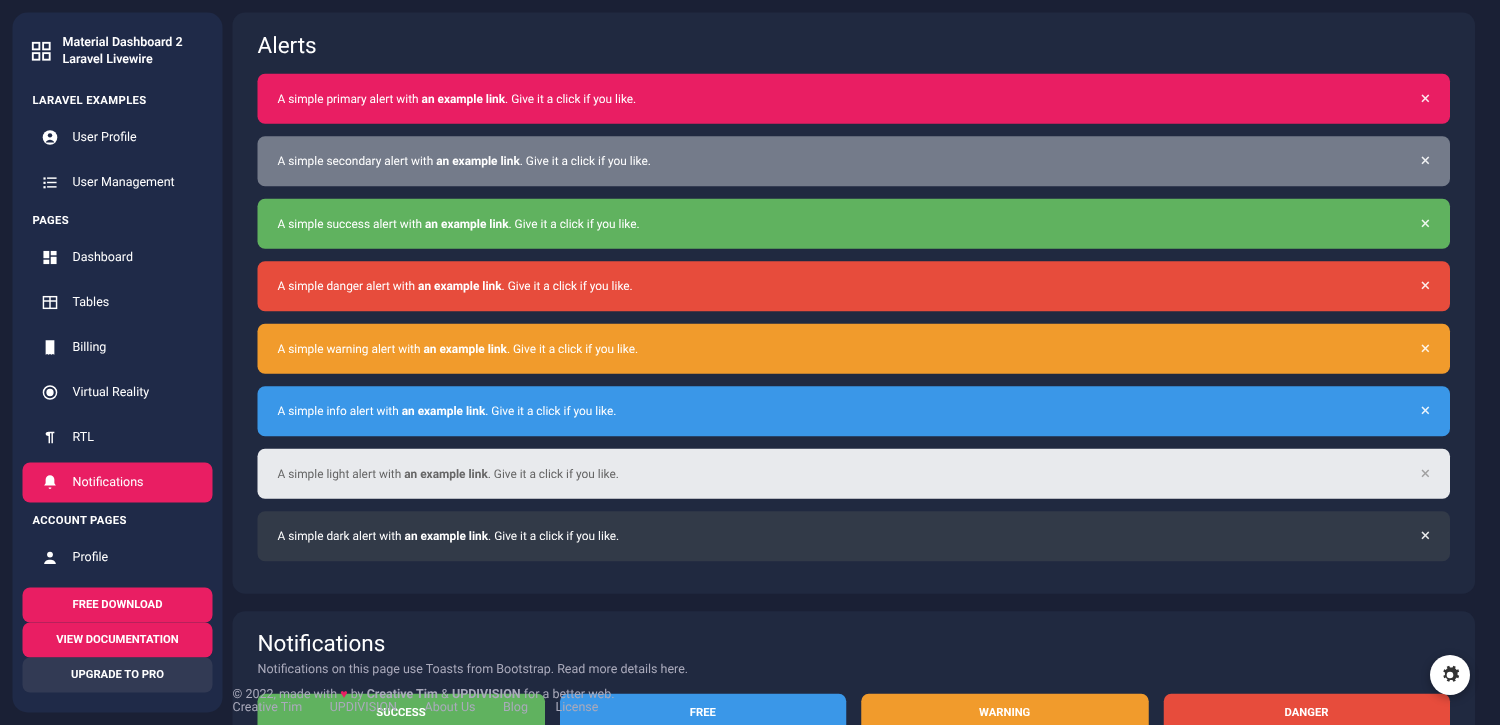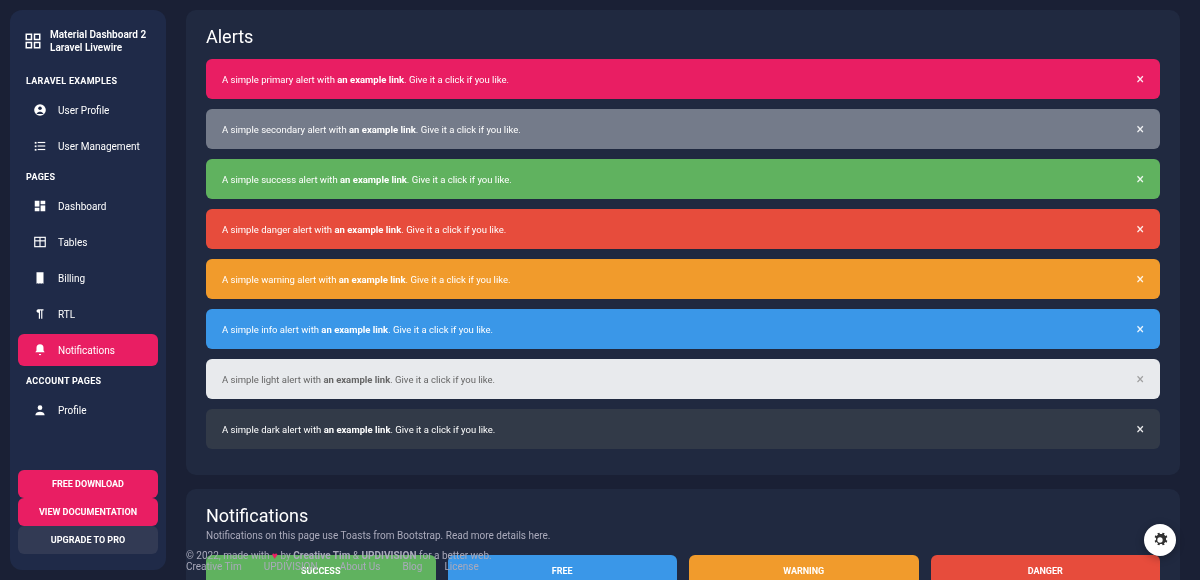--- a/index.html
+++ b/index.html
@@ -1,17 +1,17 @@
 <!DOCTYPE html>
 <html><head>
 <meta charset="utf-8">
 <style>
 * { margin: 0; padding: 0; box-sizing: border-box; font-family: -apple-system, BlinkMacSystemFont, "Segoe UI", Roboto, sans-serif; }
 body { background: #1a2035; color: #fff; width: 1200px; height: 580px; overflow: hidden; position: relative; }
-.sidebar { position: absolute; left: 10px; top: 10px; width: 156px; height: 560px; background: #1f2a48; border-radius: 12px; padding: 12px 0; display: flex; flex-direction: column; }
+.sidebar { position: absolute; left: 10px; top: 10px; width: 168px; height: 560px; background: #1f2a48; border-radius: 12px; padding: 12px 0; display: flex; flex-direction: column; }
 .brand { display: flex; align-items: center; padding: 6px 14px 14px; }
 .brand-icon { width: 18px; height: 18px; margin-right: 8px; flex-shrink: 0; }
 .brand-text { font-size: 10px; font-weight: 600; line-height: 1.3; }
 .section-label { font-size: 9px; font-weight: 700; color: #fff; padding: 8px 16px 6px; letter-spacing: 0.3px; }
 .nav-item { display: flex; align-items: center; padding: 8px 14px; margin: 2px 8px; border-radius: 6px; font-size: 10px; cursor: pointer; }
 .nav-item.active { background: #e91e63; }
 .nav-icon { width: 16px; height: 16px; margin-right: 10px; display: flex; align-items: center; justify-content: center; }
 .sidebar-bottom { margin-top: auto; padding: 0 8px 4px; }
 .sidebar-btn { display: block; width: 100%; padding: 9px 0; border: none; border-radius: 6px; font-size: 9px; font-weight: 700; color: #fff; cursor: pointer; text-align: center; }
 .btn-pink { background: #e91e63; }
@@ -109,20 +109,29 @@
   <div class="nav-item">
     <span class="nav-icon">
         <svg width="14" height="14" viewBox="0 0 24 24" fill="#fff">
           <path d="M6 2h12v20l-2-1-2 1-2-1-2 1-2-1-2 1z"></path>
         </svg>
       </span>
     <span>Billing</span>
   </div>
   <div class="nav-item">
     <span class="nav-icon">
+        <svg width="14" height="14" viewBox="0 0 24 24" fill="none" stroke="#fff" stroke-width="2">
+          <circle cx="12" cy="12" r="9"></circle>
+          <circle cx="12" cy="12" r="4" fill="#fff"></circle>
+        </svg>
+      </span>
+    <span>Virtual Reality</span>
+  </div>
+  <div class="nav-item">
+    <span class="nav-icon">
         <svg width="14" height="14" viewBox="0 0 24 24" fill="#fff">
           <path d="M10 4h8v2h-2v14h-2V6h-2v14h-2V10c-2 0-4-1-4-3s2-3 4-3z"></path>
         </svg>
       </span>
     <span>RTL</span>
   </div>
   <div class="nav-item active">
     <span class="nav-icon">
         <svg width="14" height="14" viewBox="0 0 24 24" fill="#fff">
           <path d="M12 2a6 6 0 016 6v5l2 3H4l2-3V8a6 6 0 016-6zm-2 17h4a2 2 0 01-4 0z"></path>

